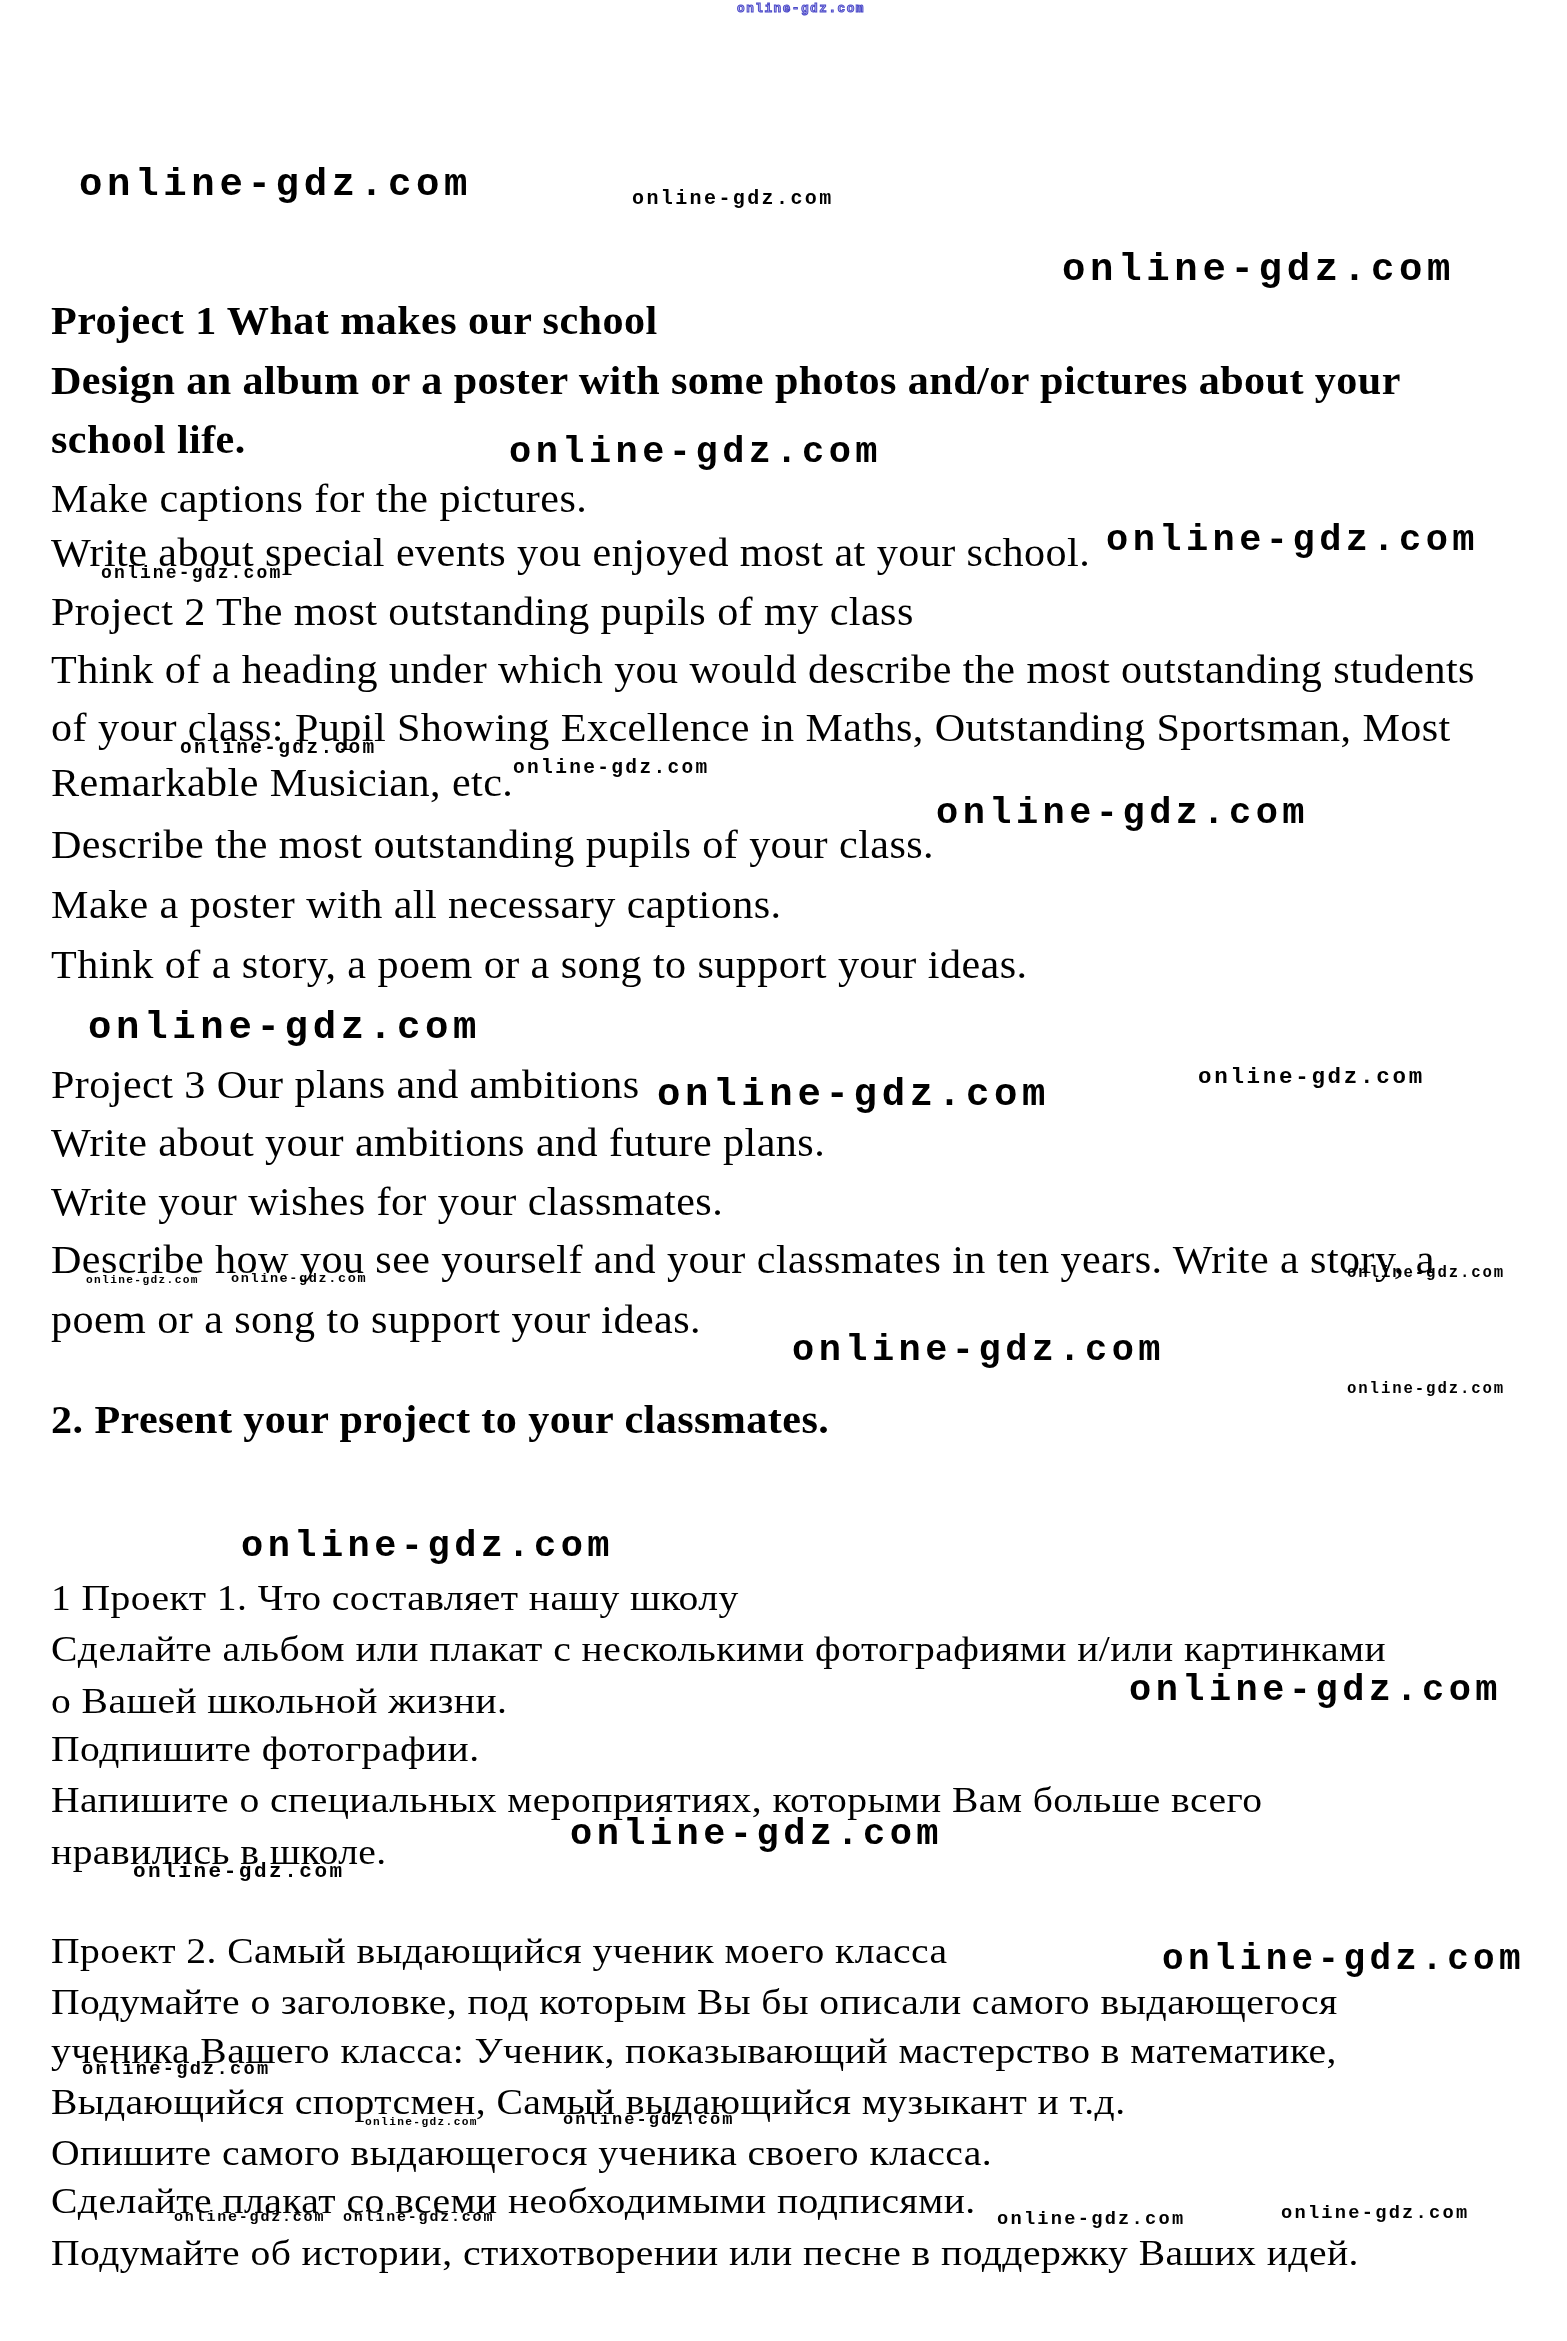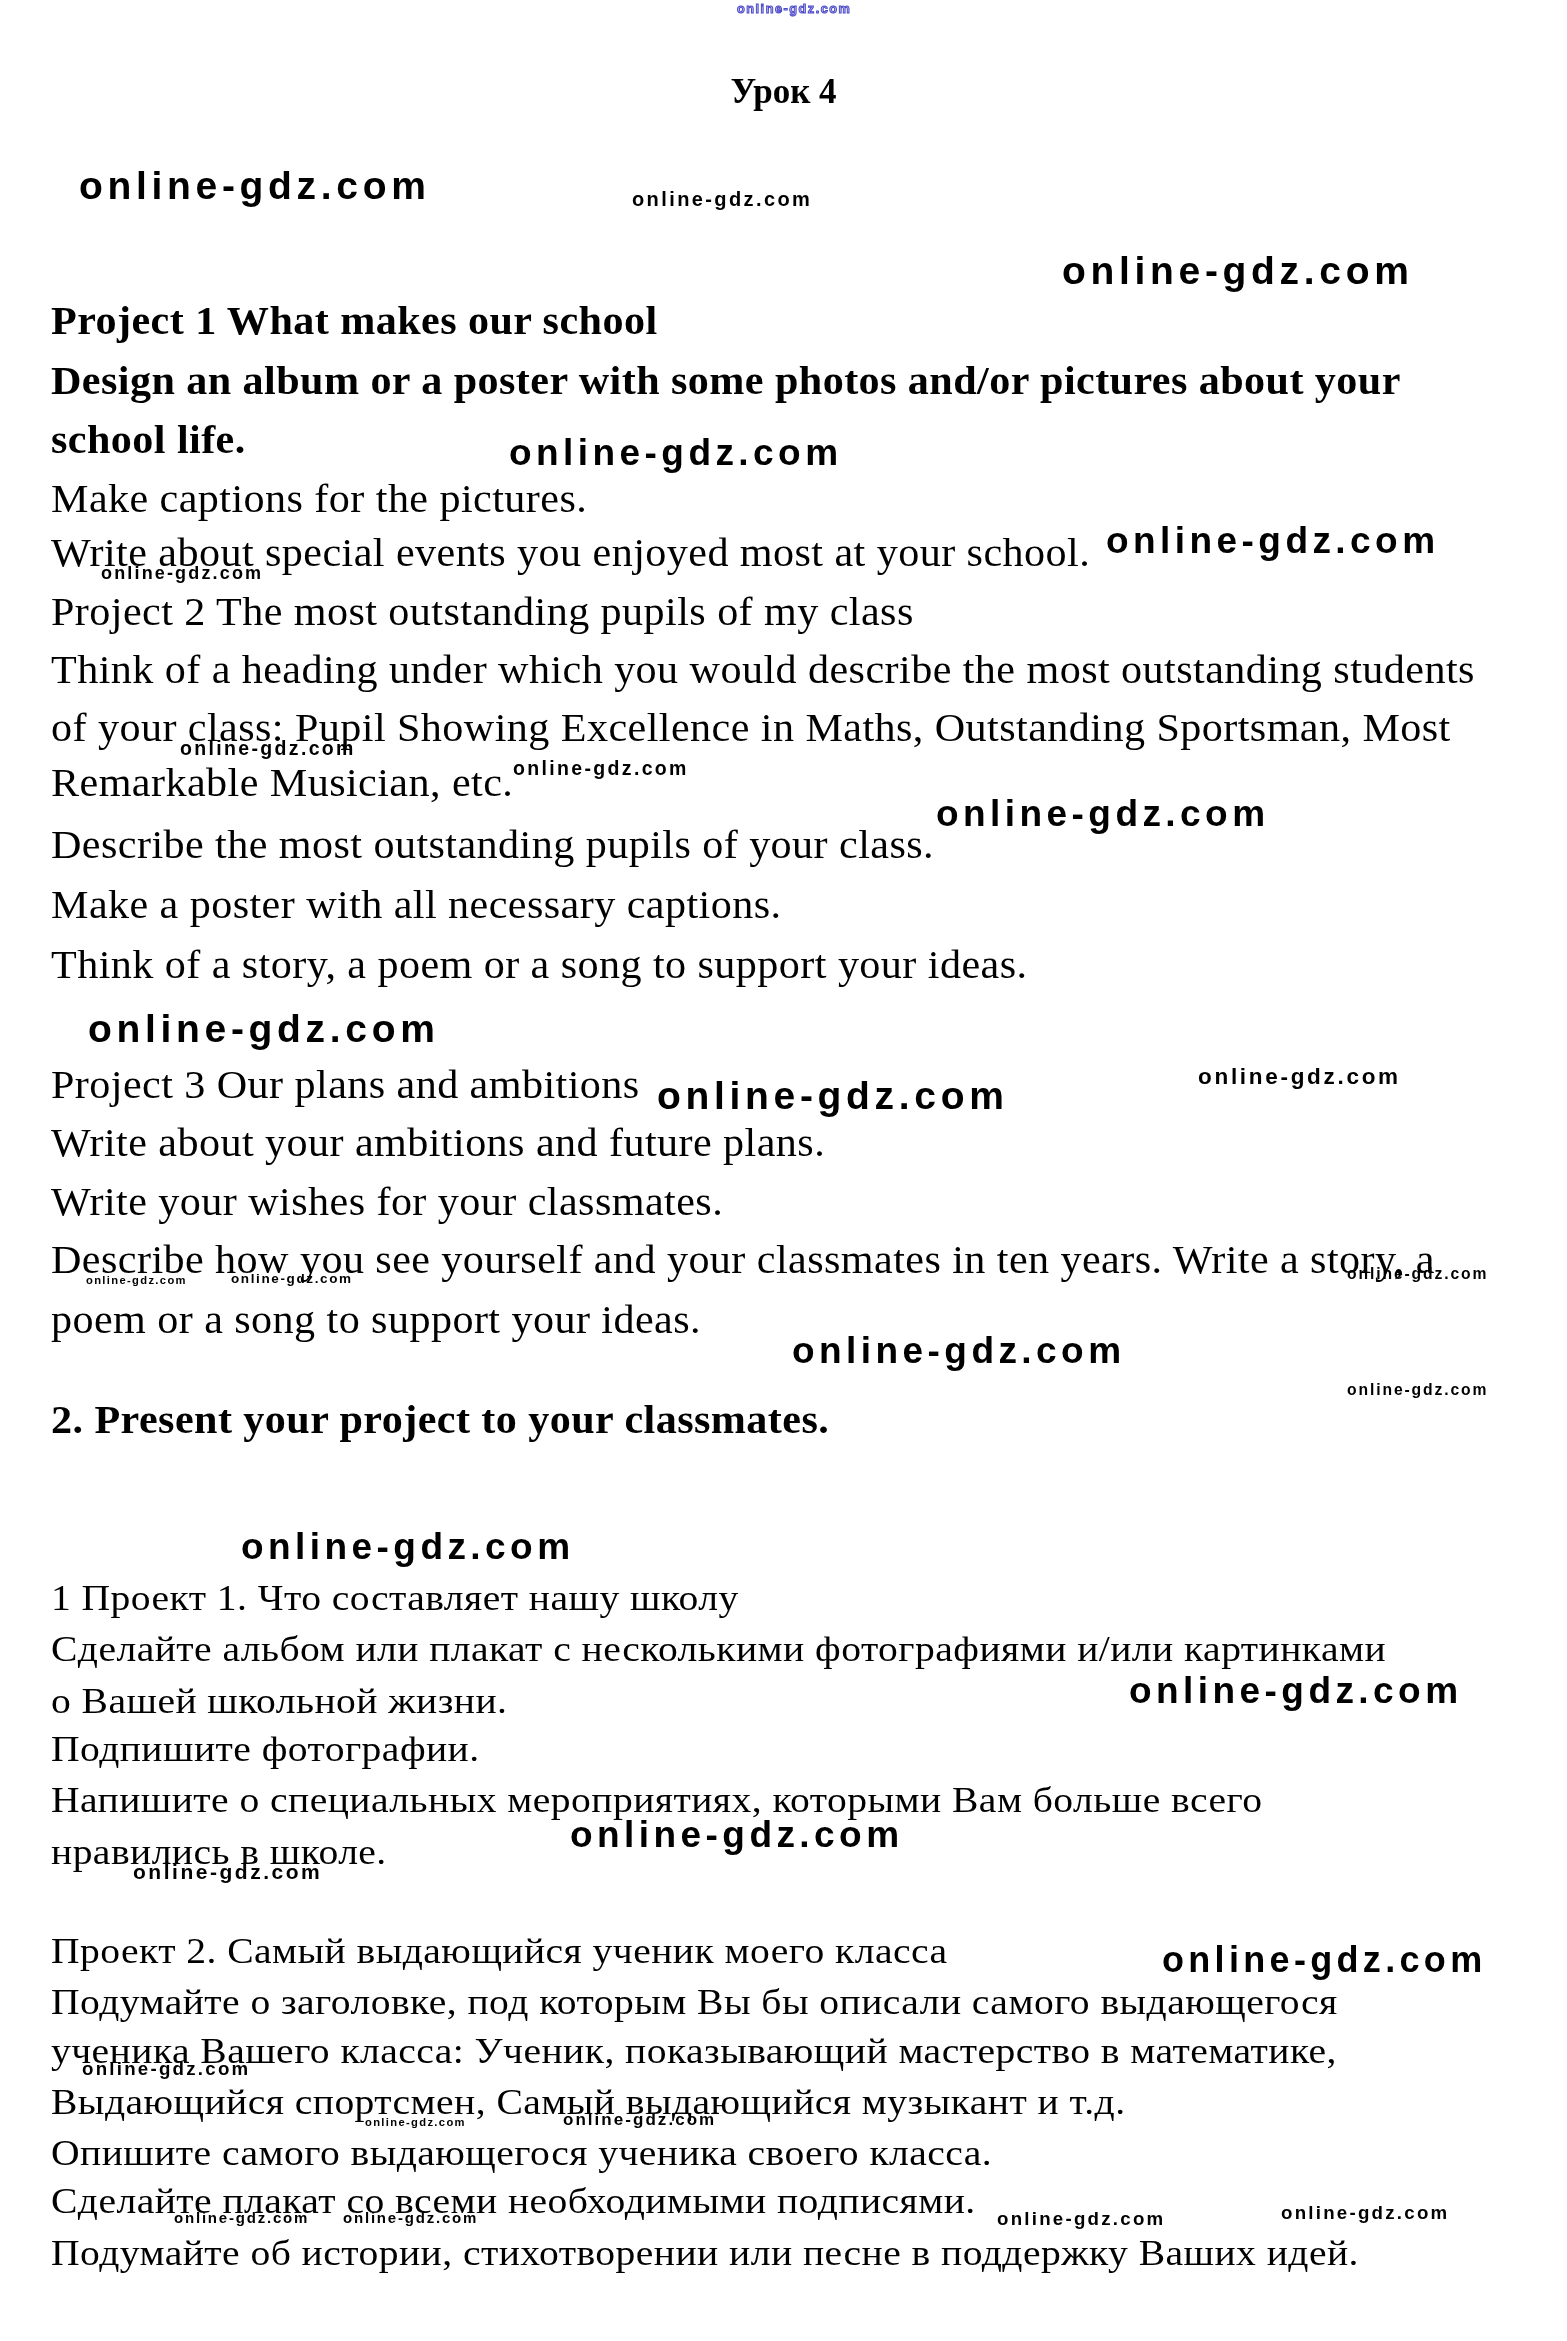--- a/index.html
+++ b/index.html
@@ -37,38 +37,37 @@
     text-align: center;
     font-family: "Liberation Serif", serif;
     font-weight: bold;
     font-size: 35px;
     color: #000000;
   }
   
   .wm {
     position: absolute;
     white-space: nowrap;
-    font-family: Liberation Sans, sans-serif;
+    font-family: Liberation Mono, monospace;
     font-weight: bold;
     color: #000000;
     line-height: 1;
     letter-spacing: 0.12em;
   }
   .wm-blue {
     color: #c6c5ee;
     -webkit-text-stroke: 1px #4b49c9;
   }
 </style>
 </head>
 <body>
 
 <div class="page">
 
   <div class="wm wm-blue" style="left:737px; top:3px; font-size:12.7px;">online-gdz.com</div>
-  <div class="title">Урок 4</div>
   <div class="wm" style="left:79px; top:166px; font-size:39px;">online-gdz.com</div>
   <div class="wm" style="left:632px; top:189px; font-size:20px;">online-gdz.com</div>
   <div class="wm" style="left:1062px; top:251px; font-size:39px;">online-gdz.com</div>
 
   <div class="line b" style="top:299px;">Project 1 What makes our school</div>
   <div class="line b" style="top:359px;">Design an album or a poster with some photos and/or pictures about your</div>
   <div class="line b" style="top:418px;">school life.</div>
   <div class="wm" style="left:509px; top:434px; font-size:37px;">online-gdz.com</div>
   <div class="line" style="top:477px;">Make captions for the pictures.</div>
   <div class="line" style="top:531px;">Write about special events you enjoyed most at your school.</div>

